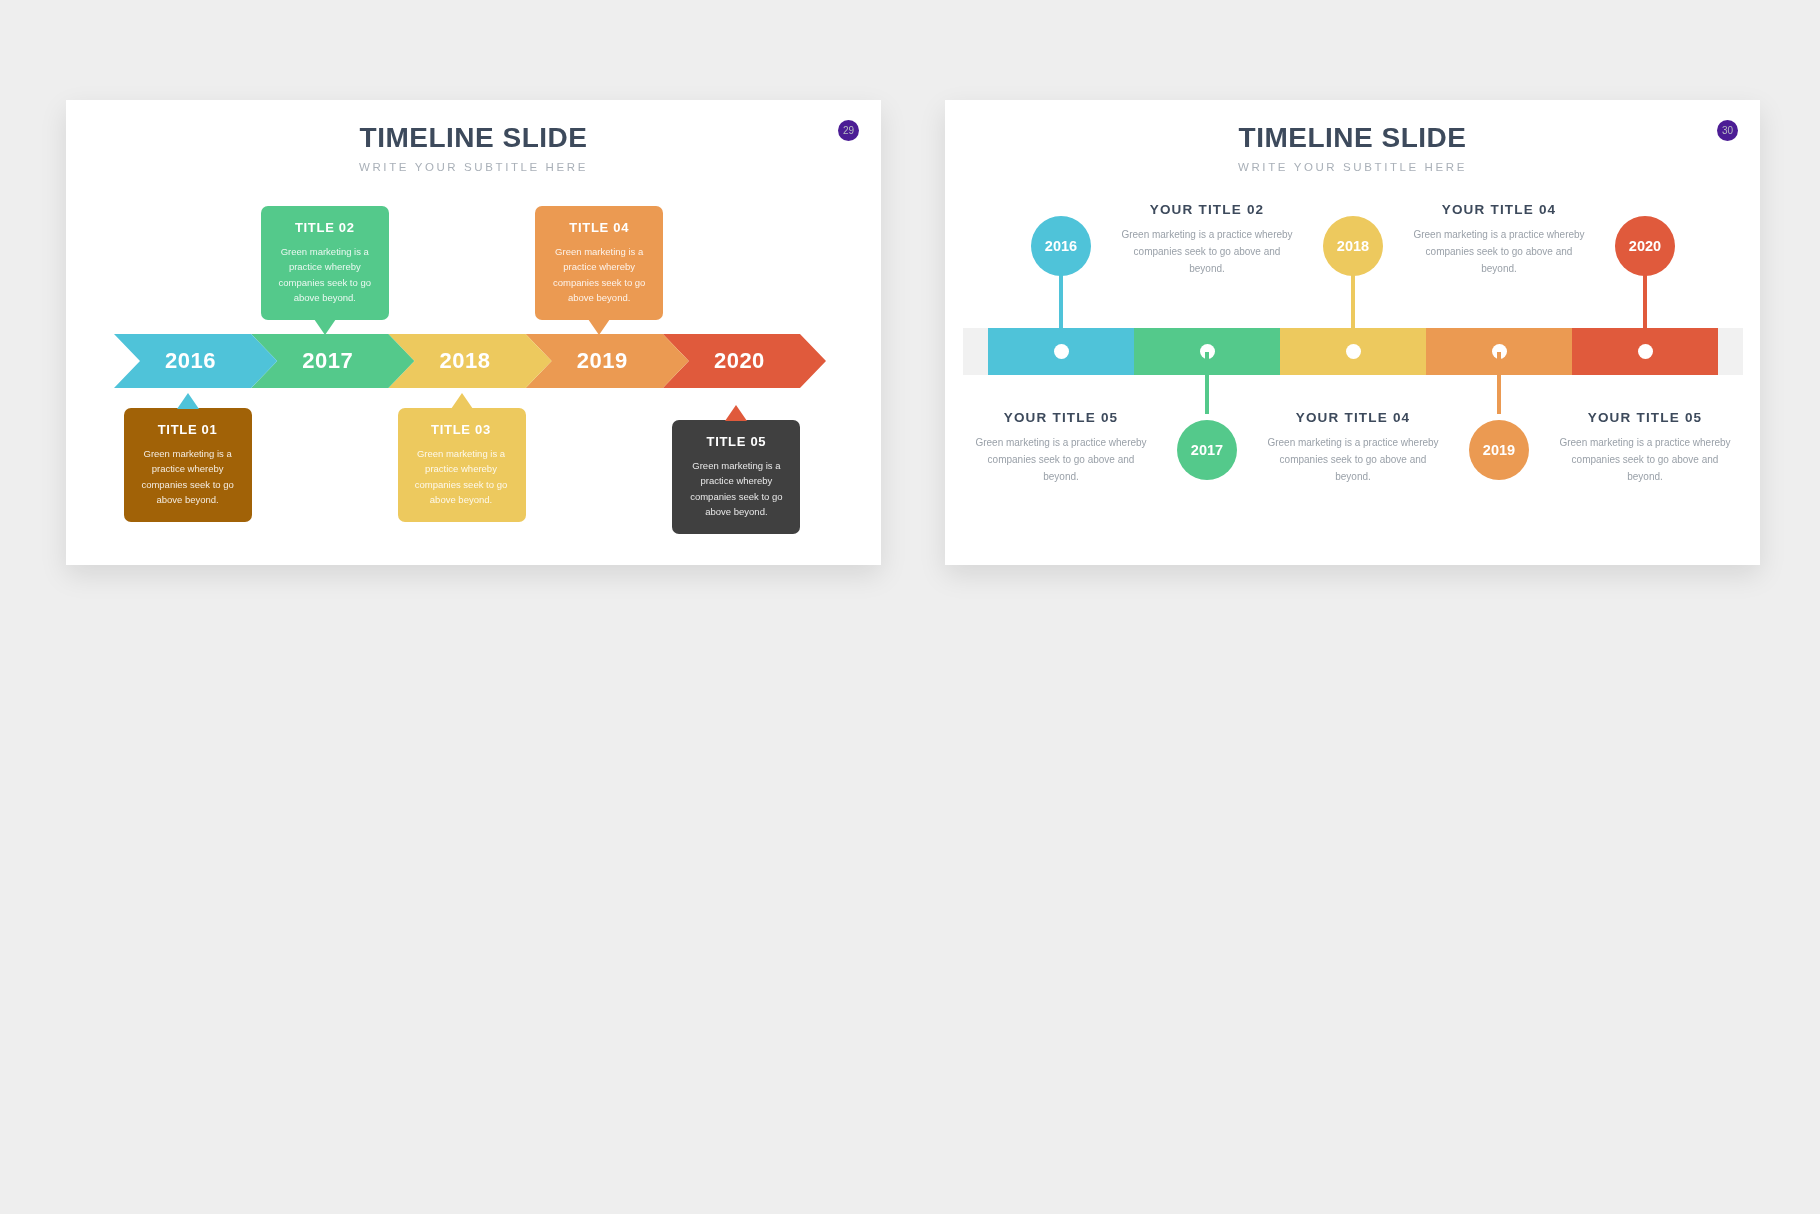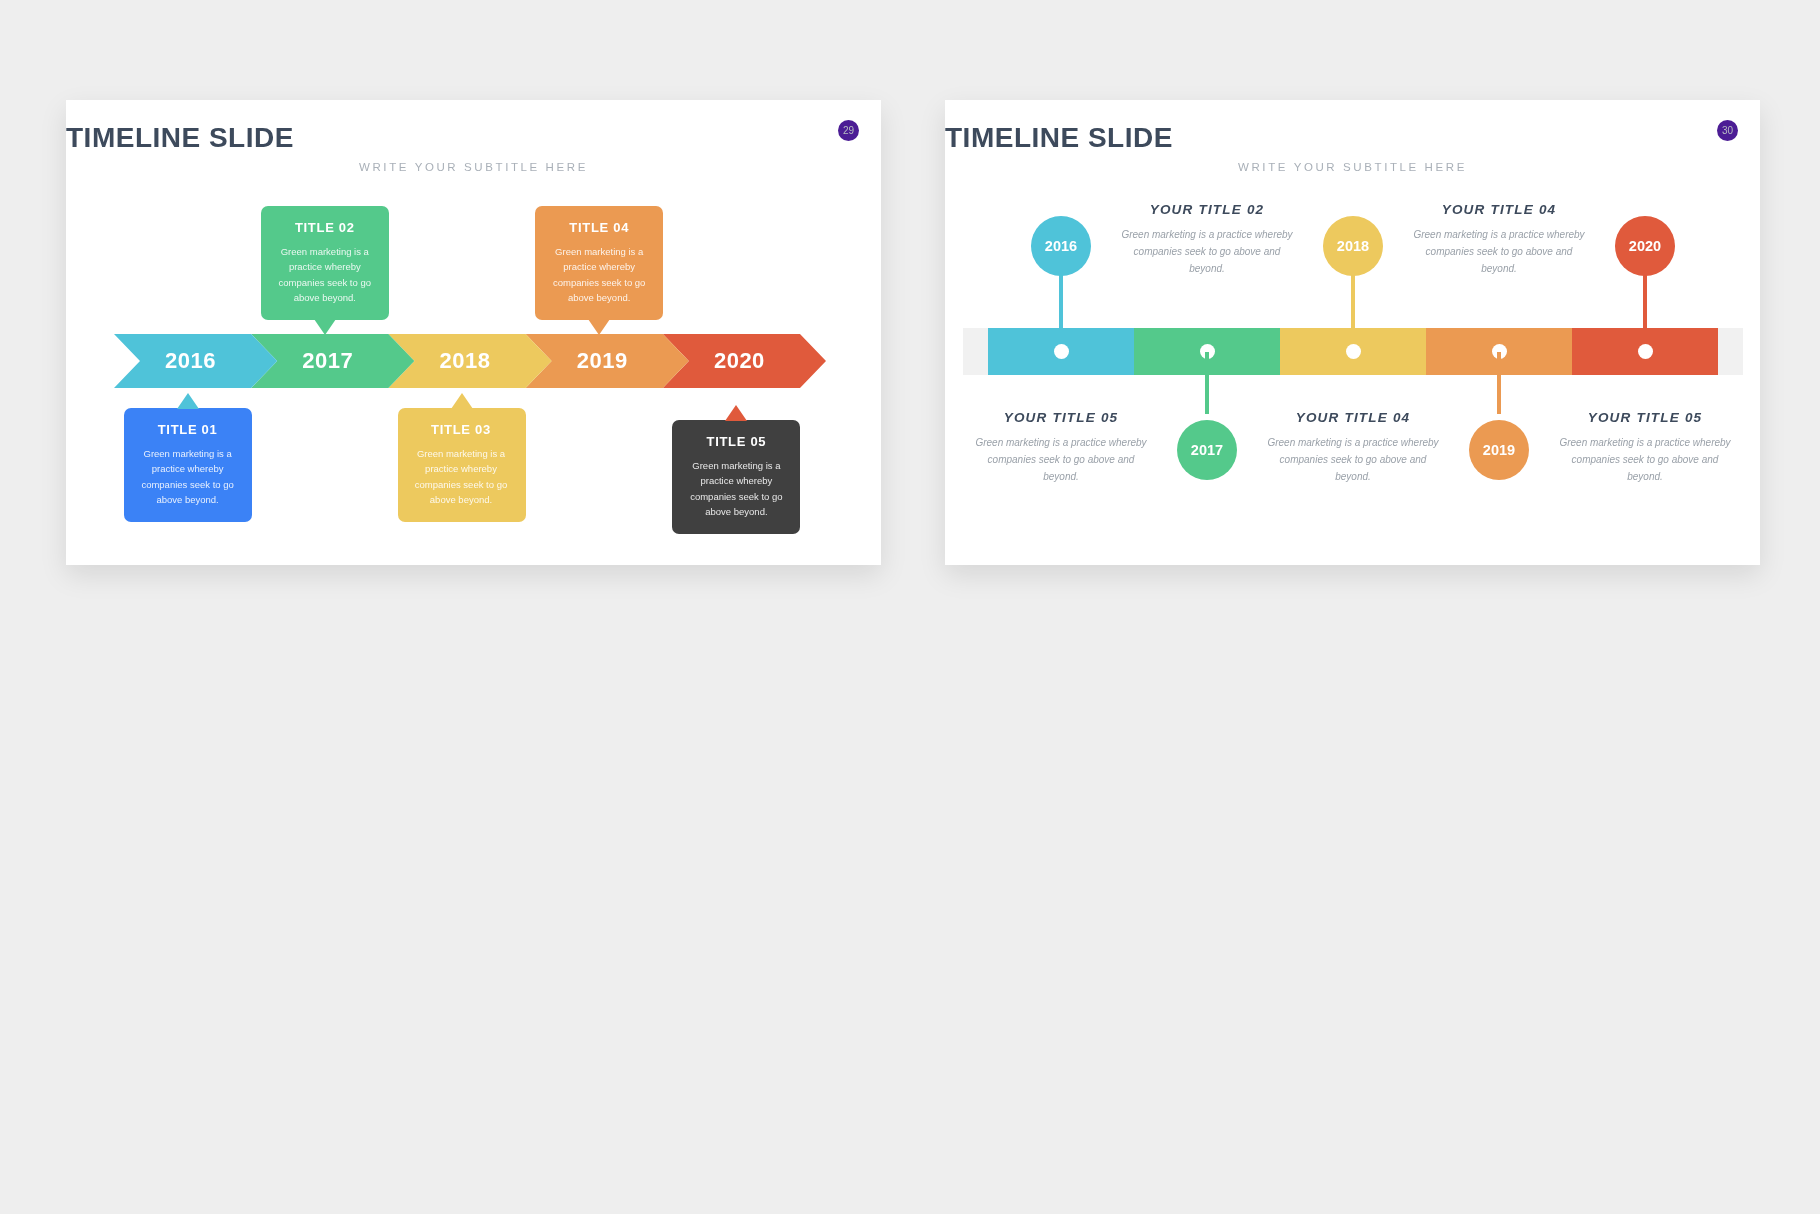--- a/index.html
+++ b/index.html
@@ -34,21 +34,21 @@
     left: 945px;
     top: 100px;
     width: 815px;
     height: 465px;
   }
 
   .slide-title {
     position: absolute;
     left: 0;
     width: 100%;
-    text-align: left;
+    text-align: center;
     font-size: 28px;
     font-weight: bold;
     letter-spacing: 0.5px;
     color: #3d4a5c;
     top: 22px;
   }
   .slide-subtitle {
     position: absolute;
     left: 0;
     width: 100%;
@@ -174,21 +174,20 @@
     font-weight: bold;
     display: flex;
     align-items: center;
     justify-content: center;
   }
   .txt-block {
     position: absolute;
     width: 182px;
     margin-left: -91px;
     text-align: center;
-    font-style: italic;
   }
   .txt-title {
     font-size: 13.5px;
     font-weight: bold;
     letter-spacing: 1.2px;
     color: #3d4a5c;
     margin-bottom: 9px;
   }
   .txt-body {
     font-size: 10px;
@@ -215,21 +214,21 @@
         <span>2018</span>
       </div>
       <div class="chev" style="left: 411.6px; width: 163.2px; background: rgb(235, 154, 82); clip-path: polygon(0px 0px, 137.2px 0px, 163.2px 27px, 137.2px 54px, 0px 54px, 26px 27px); z-index: 2;">
         <span>2019</span>
       </div>
       <div class="chev" style="left: 548.8px; width: 163.2px; background: rgb(224, 90, 60); clip-path: polygon(0px 0px, 137.2px 0px, 163.2px 27px, 137.2px 54px, 0px 54px, 26px 27px); z-index: 1;">
         <span>2020</span>
       </div>
     </div>
   <div id="left-cards">
-      <div class="card down" style="background: #3b82f6; left: 57.6px; top: 308px;">
+      <div class="card down" style="background: #a16207; left: 57.6px; top: 308px;">
         <div class="card-title">TITLE 01</div>
         <div class="card-body">Green marketing is a practice whereby companies seek to go above beyond.</div>
         <div class="card-tail" style="border-bottom-color: rgb(79, 195, 217);"></div>
       </div>
       <div class="card up" style="background: rgb(84, 201, 139); left: 194.8px; top: 106px;">
         <div class="card-title">TITLE 02</div>
         <div class="card-body">Green marketing is a practice whereby companies seek to go above beyond.</div>
         <div class="card-tail" style="border-top-color: rgb(84, 201, 139);"></div>
       </div>
       <div class="card down" style="background: rgb(237, 201, 94); left: 332px; top: 308px; padding-left: 9px;">

